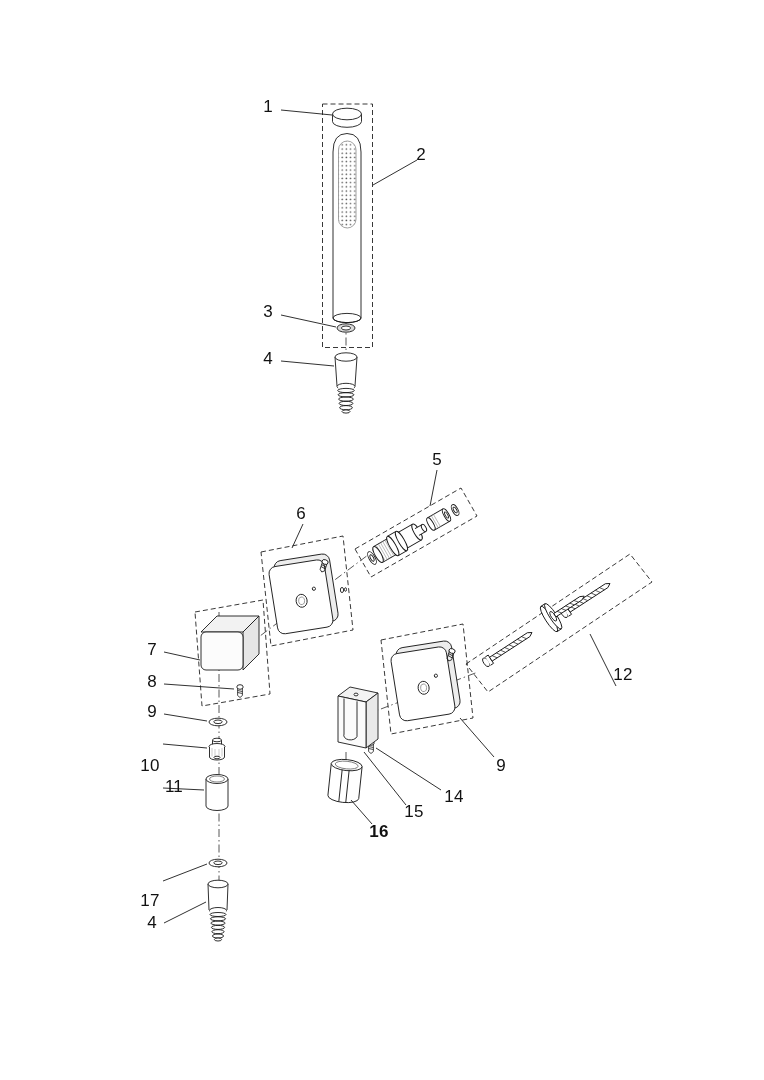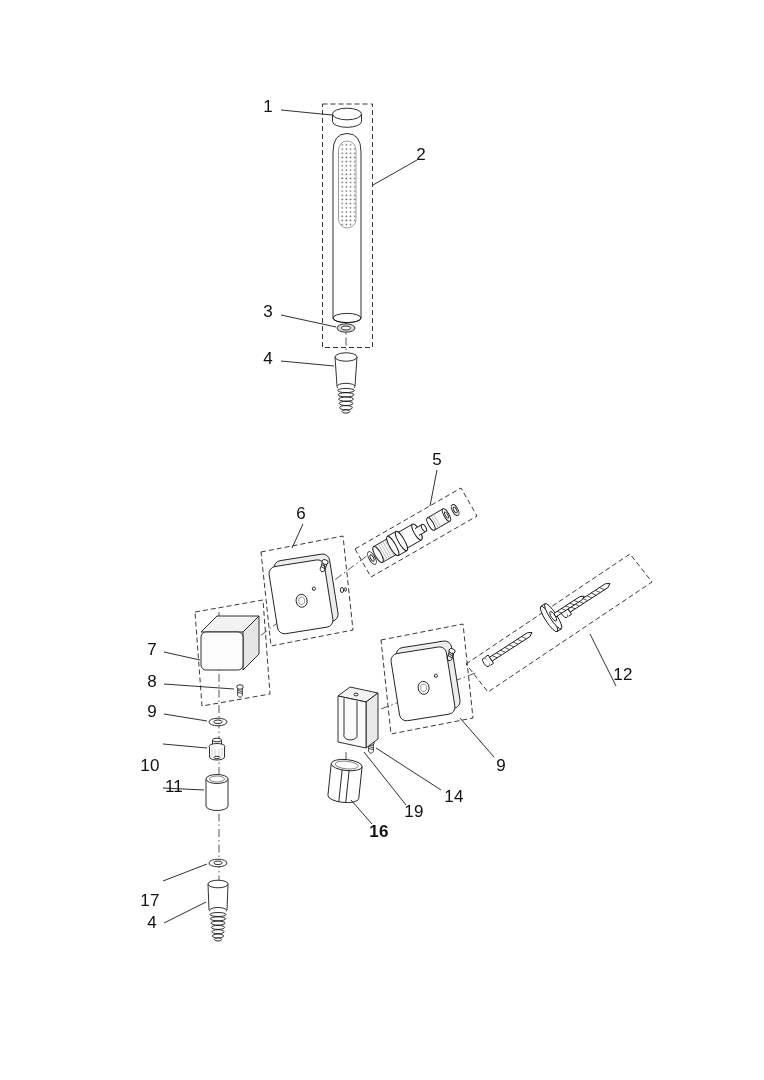--- a/index.html
+++ b/index.html
@@ -240,19 +240,19 @@
       <span class="callout" style="left: 437px; top: 459px;">5</span>
       <span class="callout" style="left: 301px; top: 513px;">6</span>
       <span class="callout" style="left: 152px; top: 649px;">7</span>
       <span class="callout" style="left: 152px; top: 681px;">8</span>
       <span class="callout" style="left: 152px; top: 711px;">9</span>
       <span class="callout" style="left: 150px; top: 741px; margin-top: 24px;">10</span>
       <span class="callout" style="left: 150px; top: 786px; margin-left: 24px;">11</span>
       <span class="callout" style="left: 623px; top: 674px; text-align: center;">12</span>
       <span class="callout" style="left: 501px; top: 765px;">9</span>
       <span class="callout" style="left: 454px; top: 796px;">14</span>
-      <span class="callout" style="left: 414px; top: 811px;">19</span>
+      <span class="callout" style="left: 414px; top: 811px;">15</span>
       <span class="callout" style="left: 379px; top: 831px; font-weight: bold;">16</span>
       <span class="callout" style="left: 150px; top: 880px; margin-top: 20px;">17</span>
       <span class="callout" style="left: 152px; top: 922px;">4</span>
     </div>
 
 </div>
 
 </body></html>

